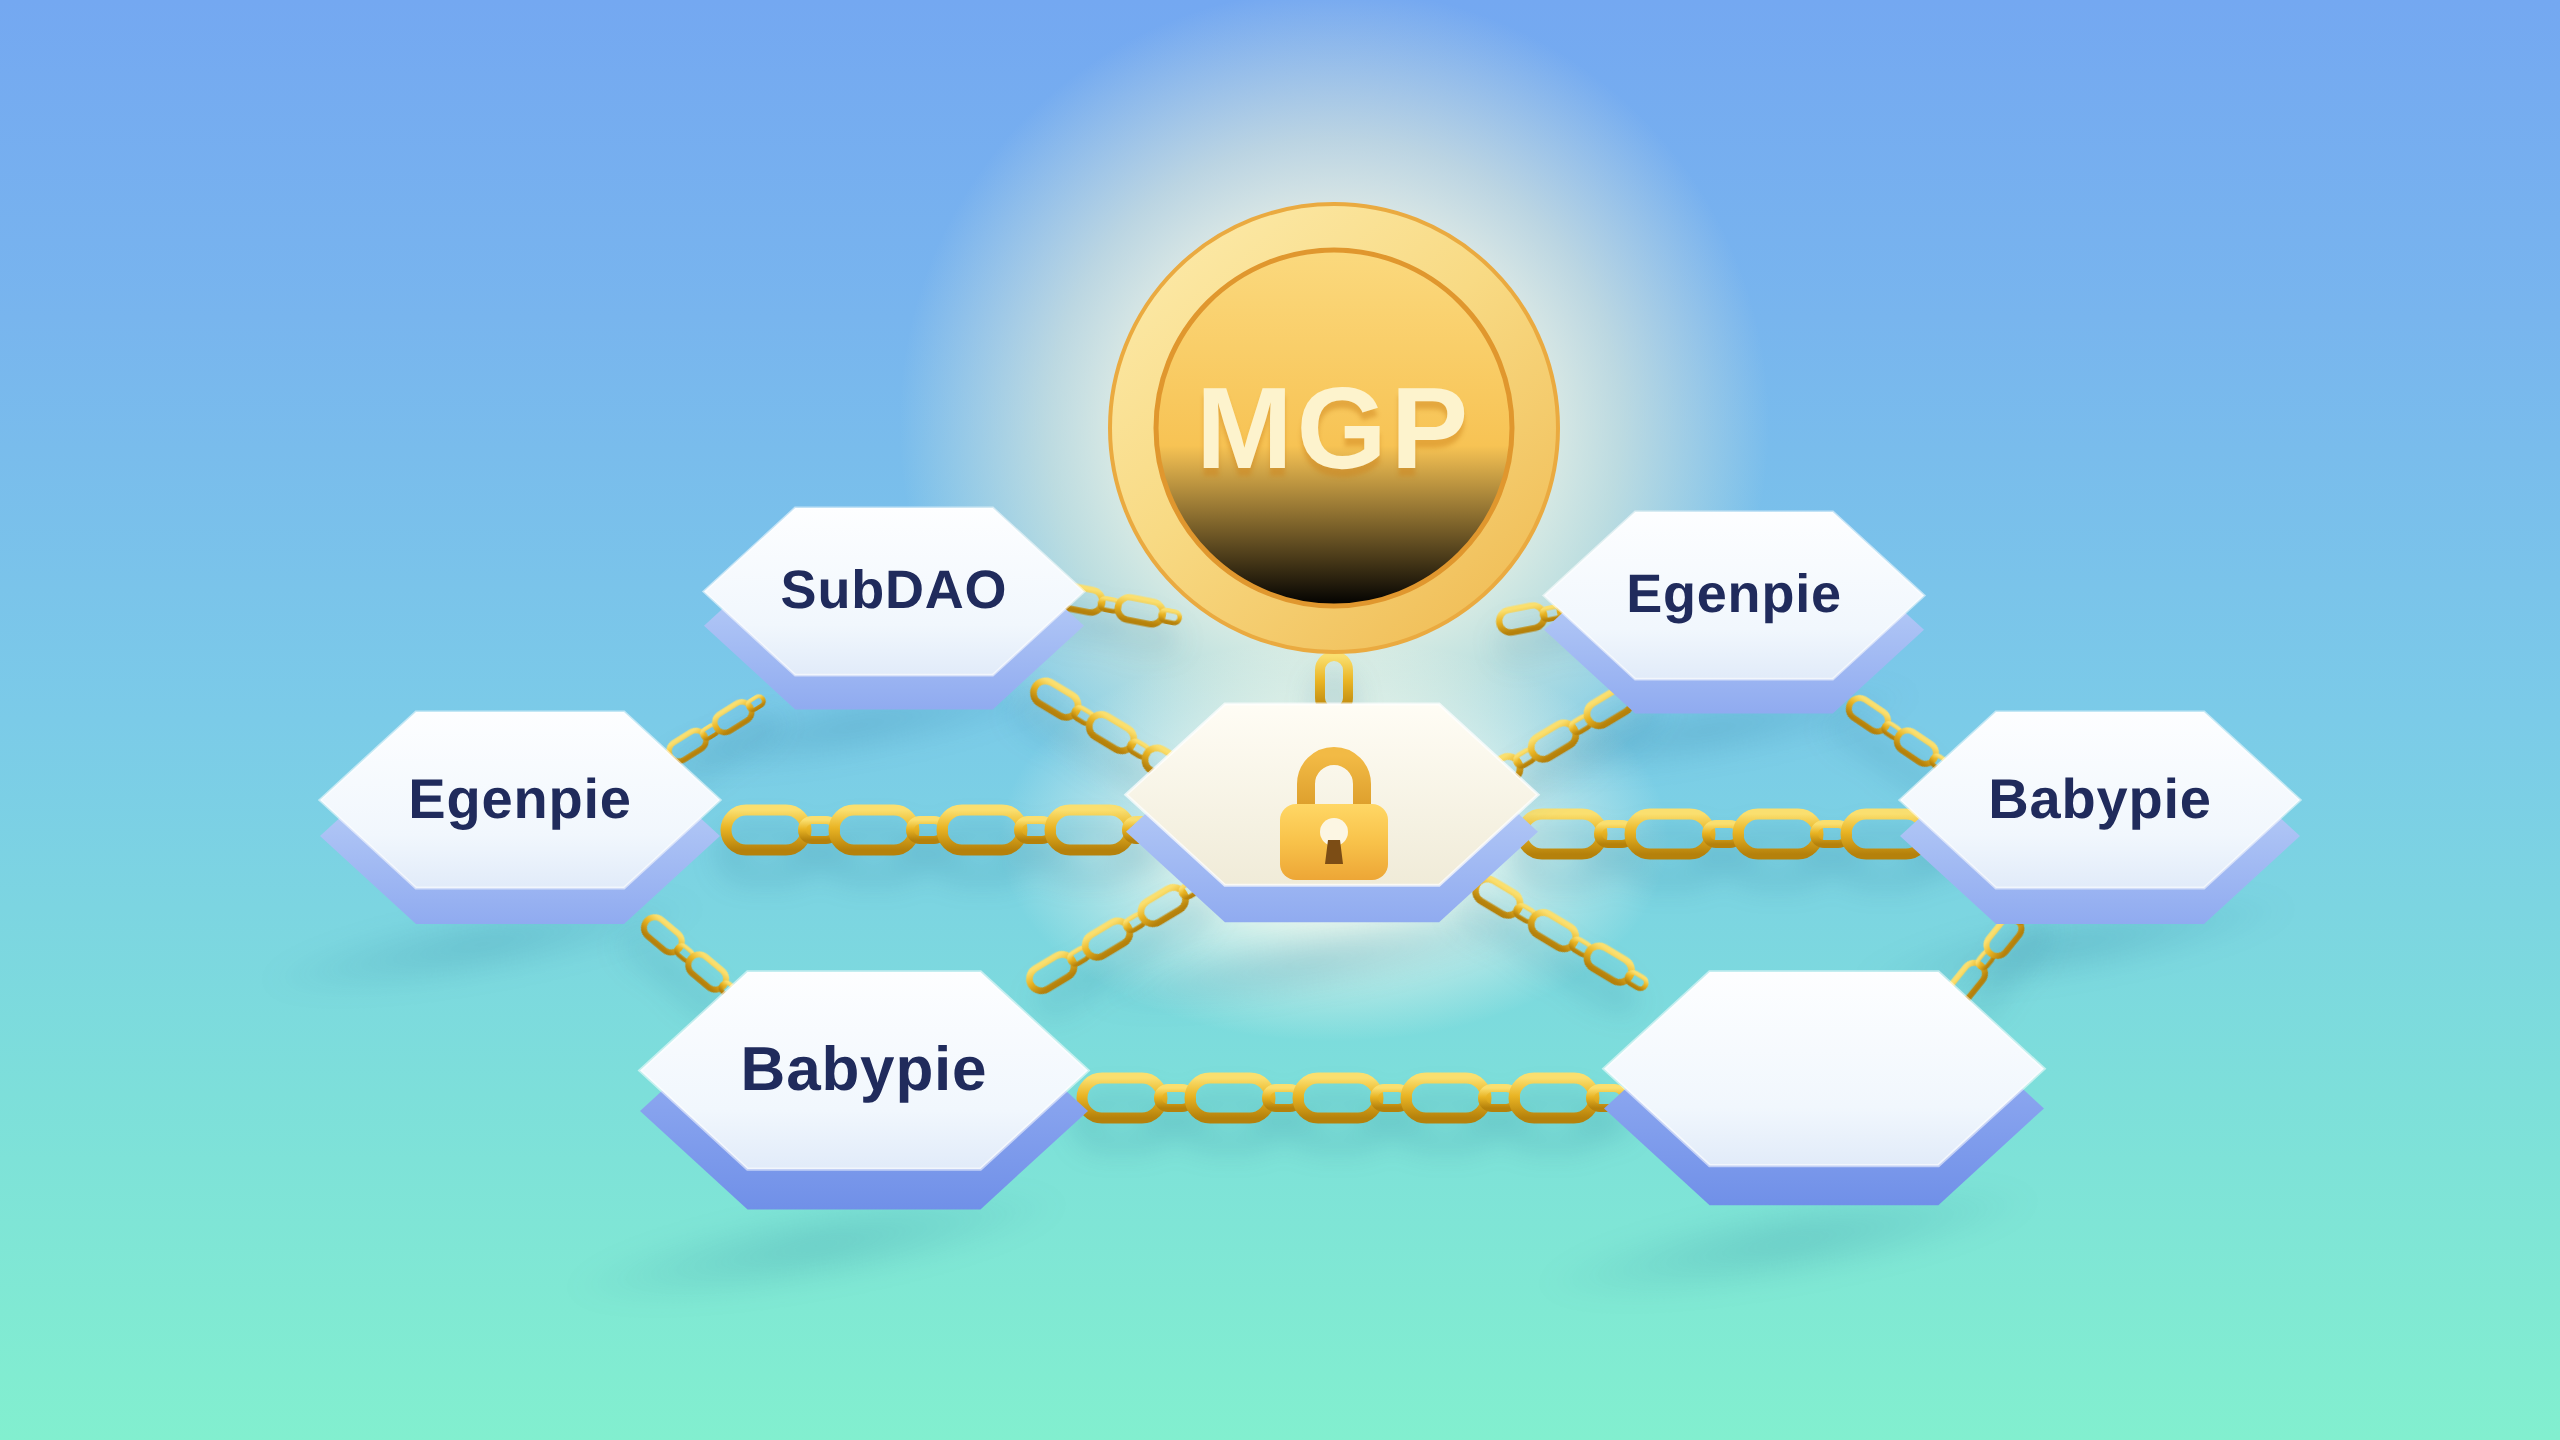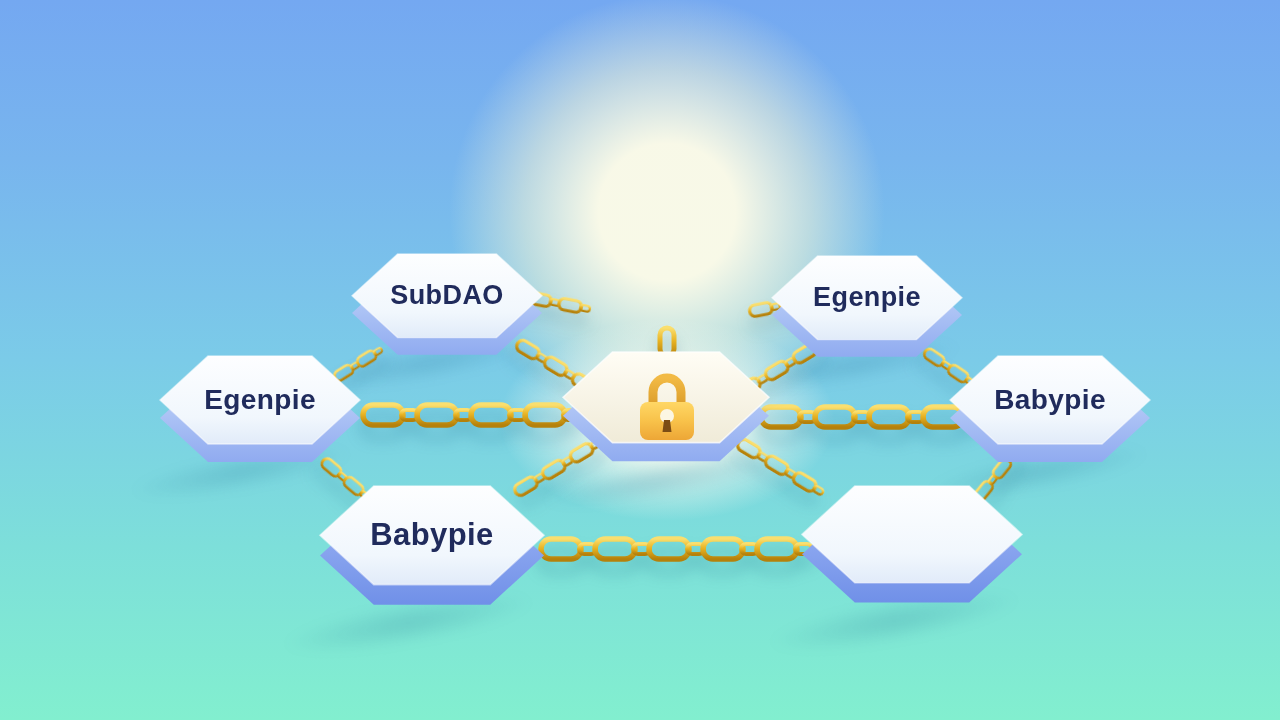--- a/index.html
+++ b/index.html
@@ -215,14 +215,21 @@
   </div>
   <div id="lock">
     <svg viewBox="0 0 62 74" width="62" height="74">
       <path d="M17,40 V24 a14,14 0 0 1 28,0 V40" fill="none" stroke="url(#shk)" stroke-width="9"></path>
       <rect x="4" y="34" width="54" height="38" rx="8" fill="url(#lockB)"></rect>
       <circle cx="31" cy="48" r="7" fill="#fcf6e3"></circle>
       <path d="M28,52 L26.5,64 L35.5,64 L34,52 Z" fill="#7c4d15"></path>
     </svg>
   </div>
 
+  <div id="coin">
+    <svg viewBox="0 0 230 230" width="230" height="230">
+      <circle cx="115" cy="115" r="112" fill="url(#rimGrad)" stroke="#eaaa40" stroke-width="2"></circle>
+      <circle cx="115" cy="115" r="89" fill="url(#coinFace)" stroke="#e0972e" stroke-width="2.5"></circle>
+    </svg>
+    <div id="coinLabel">MGP</div>
+  </div>
 
 </div>
 
 </body></html>

